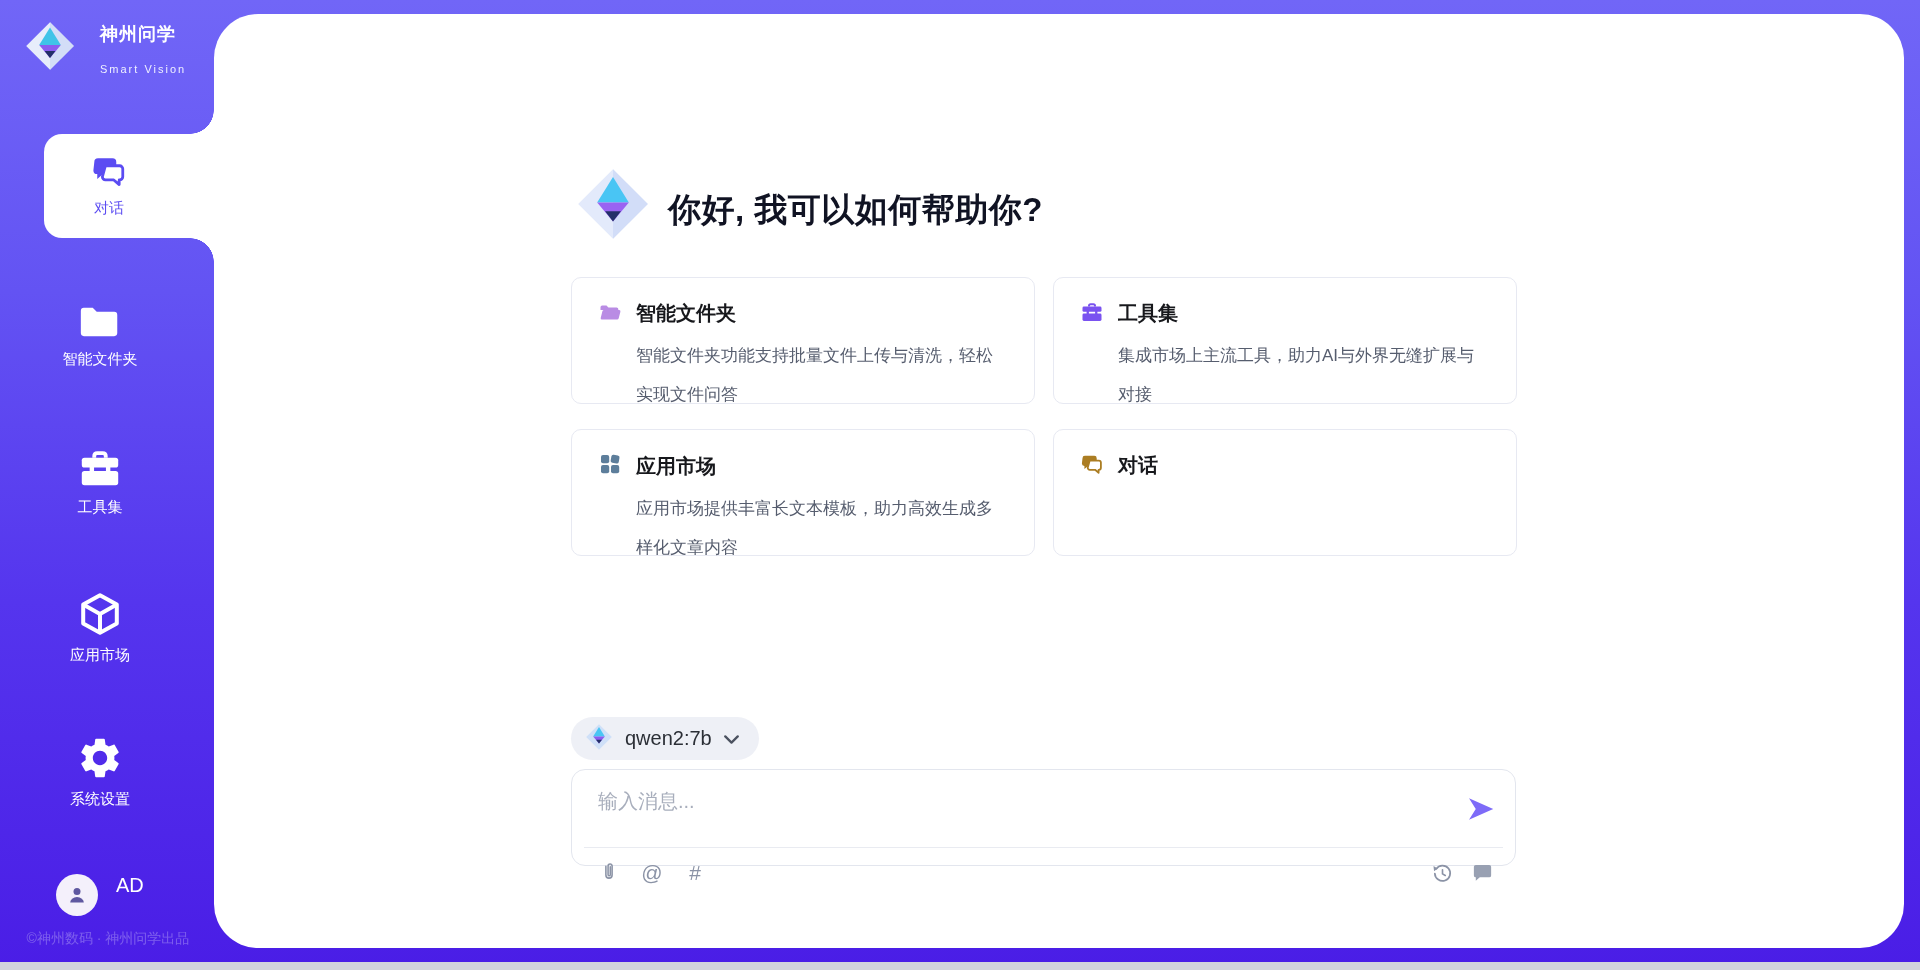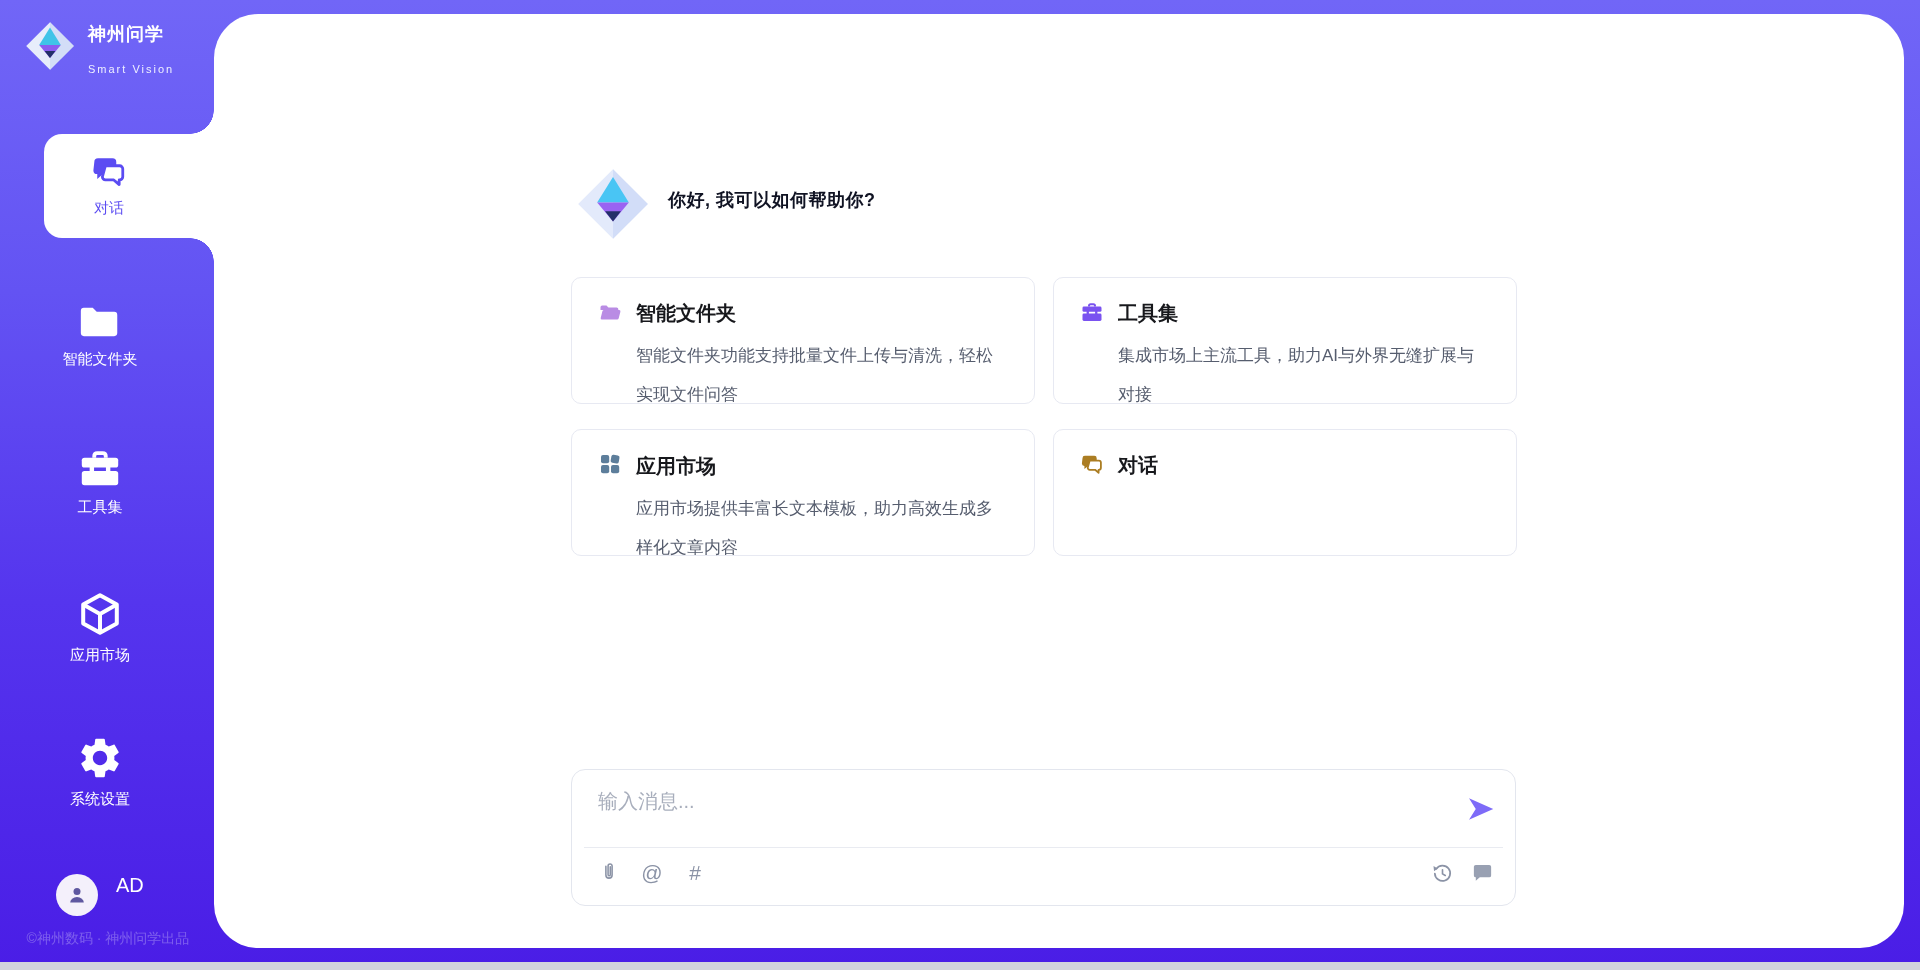--- a/index.html
+++ b/index.html
@@ -6,21 +6,21 @@
   body{font-family:"Liberation Sans","DejaVu Sans",sans-serif;}
   .screen{position:relative;width:1920px;height:970px;overflow:hidden;
     background:linear-gradient(180deg,#7166f7 0%,#6353f3 30%,#5535ee 62%,#4a1de6 100%);}
   
   .bottom-strip{position:absolute;left:0;bottom:0;width:100%;height:8px;background:#d2d3dd;}
   
   .panel{position:absolute;left:214px;top:14px;right:16px;bottom:22px;background:#ffffff;border-radius:44px;}
 
   
   .sidebar{position:absolute;left:0;top:0;width:214px;height:100%;}
-  .brand{position:absolute;left:24px;top:20px;display:flex;align-items:center;gap:12px;}
+  .brand{position:absolute;left:24px;top:20px;display:flex;align-items:center;gap:24px;}
   .brand-text .t1{color:#fff;font-size:18px;font-weight:700;letter-spacing:1px;}
   .brand-text .t2{color:#eef0ff;font-size:11px;letter-spacing:2px;margin-top:17px;}
   .nav-item{position:absolute;left:0;width:200px;display:flex;flex-direction:column;align-items:center;gap:8px;cursor:pointer;}
   .nav-item .lbl{color:#ffffff;font-size:15px;}
   .nav-item svg{display:block;}
   
   .tab-active{position:absolute;left:44px;top:134px;width:170px;height:104px;background:#fff;
     border-radius:18px 0 0 18px;display:flex;flex-direction:column;align-items:center;justify-content:center;
     gap:7px;padding-right:40px;box-sizing:border-box;cursor:pointer;}
   .tab-active::before{content:"";position:absolute;right:0;top:-24px;width:24px;height:24px;
@@ -28,33 +28,33 @@
   .tab-active::after{content:"";position:absolute;right:0;bottom:-24px;width:24px;height:24px;
     background:radial-gradient(circle at 0 100%,rgba(0,0,0,0) 23.5px,#fff 24px);}
   .tab-active .lbl{color:#5b4cf2;font-size:15px;}
   .user-row{position:absolute;left:56px;top:874px;display:flex;align-items:flex-start;gap:18px;cursor:pointer;}
   .avatar{width:42px;height:42px;border-radius:50%;background:#f4f0fb;display:flex;align-items:center;justify-content:center;}
   .user-name{color:#fff;font-size:20px;}
   .side-footer{position:absolute;left:8px;top:930px;width:200px;color:rgba(255,255,255,0.28);font-size:14px;text-align:center;}
 
   
   .hero-logo{position:absolute;left:575px;top:166px;}
-  .greeting{position:absolute;left:668px;top:188px;font-size:18px;font-weight:700;color:#101323;letter-spacing:.5px;}
+  .greeting{position:absolute;left:668px;top:188px;font-size:33px;font-weight:700;color:#101323;letter-spacing:.5px;}
   .card{position:absolute;width:464px;height:127px;background:#fff;border:1.5px solid #e7e9f2;border-radius:10px;
     box-sizing:border-box;padding:22px 26px;cursor:pointer;}
   .card-head{display:flex;align-items:center;gap:14px;}
   .card-title{font-size:20px;font-weight:700;color:#17181c;}
   .card-desc{margin:9px 0 0 38px;font-size:17px;color:#565d6e;line-height:39px;}
   .c1{left:571px;top:277px;} .c2{left:1053px;top:277px;} .c3{left:571px;top:429px;} .c4{left:1053px;top:429px;}
 
   .model-pill{position:absolute;left:571px;top:717px;height:43px;background:#eef0f6;border-radius:22px;
     display:flex;align-items:center;gap:12px;padding:0 20px 0 14px;cursor:pointer;}
   .model-label{font-size:20px;color:#2b2f36;}
 
-  .composer{position:absolute;left:571px;top:769px;width:945px;height:137px;background:#fff;
+  .composer{position:absolute;left:571px;top:769px;width:945px;height:97px;background:#fff;
     border:1.5px solid #e3e6ee;border-radius:14px;box-sizing:border-box;padding-left:8px;}
   .composer textarea{position:absolute;left:24px;top:16px;width:840px;height:52px;border:0;outline:none;resize:none;
     font-family:"Liberation Sans","DejaVu Sans",sans-serif;font-size:20px;color:#333;background:transparent;}
   .composer textarea::placeholder{color:#a8aebc;}
   .send-btn{position:absolute;right:18px;top:24px;width:32px;height:32px;border:0;background:transparent;cursor:pointer;padding:0;}
   .comp-divider{position:absolute;left:12px;right:12px;top:77px;height:0;border-top:1px solid #e9ebf1;}
   .comp-tools{position:absolute;left:24px;top:90px;display:flex;align-items:center;gap:17px;}
   .comp-tools-right{position:absolute;right:20px;top:90px;display:flex;align-items:center;gap:14px;}
   .tool-ic{width:26px;height:26px;display:flex;align-items:center;justify-content:center;cursor:pointer;
     color:#8b93a6;font-size:21px;}
@@ -212,20 +212,36 @@
       <span>
         <svg width="24" height="22" viewBox="0 0 24 22" style="color:#ab7d22">
           <path fill="currentColor" d="M2.5 5.2a2.4 2.4 0 0 1 2.4-2.4h9.4a2.4 2.4 0 0 1 2.4 2.4v5.4a2.4 2.4 0 0 1-2.4 2.4H8.1l-3.7 3.1v-3.1h-.1a2.4 2.4 0 0 1-2.4-2.4z"></path>
           <path fill="#ffffff" stroke="currentColor" stroke-width="1.8" stroke-linejoin="round" d="M9.7 7.6h9.2a2 2 0 0 1 2 2v5.2a2 2 0 0 1-2 2h-.3v3l-3.5-3h-5.4a2 2 0 0 1-2-2z"></path>
         </svg>
       </span>
       <span class="card-title">对话</span>
     </div>
   </div>
 
+  <div class="model-pill">
+    <span>
+      <svg width="28" height="28" viewBox="0 0 48 48">
+        <polygon points="24,2 46,24 24,46 2,24" fill="#cfe0f8"></polygon>
+        <polygon points="24,7 34,23 14,23" fill="#49c5f4"></polygon>
+        <polygon points="14,23 34,23 24,35" fill="#8a5cf0"></polygon>
+        <polygon points="19,28.6 29,28.6 24,35" fill="#233068"></polygon>
+      </svg>
+    </span>
+    <span class="model-label">qwen2:7b</span>
+    <span>
+      <svg width="15" height="9" viewBox="0 0 12 7">
+          <path d="M1 1l5 5 5-5" fill="none" stroke="#4b5260" stroke-width="1.8" stroke-linecap="round" stroke-linejoin="round"></path>
+        </svg>
+    </span>
+  </div>
 
   <div class="composer">
     <textarea placeholder="输入消息..." style=""></textarea>
     <button class="send-btn">
       <svg width="30" height="30" viewBox="0 0 24 24">
         <path d="M2.4 3.4 21.8 12 2.4 20.6 7.8 12z" fill="#7e6bf8"></path>
       </svg>
     </button>
     <div class="comp-divider"></div>
     <div class="comp-tools">

